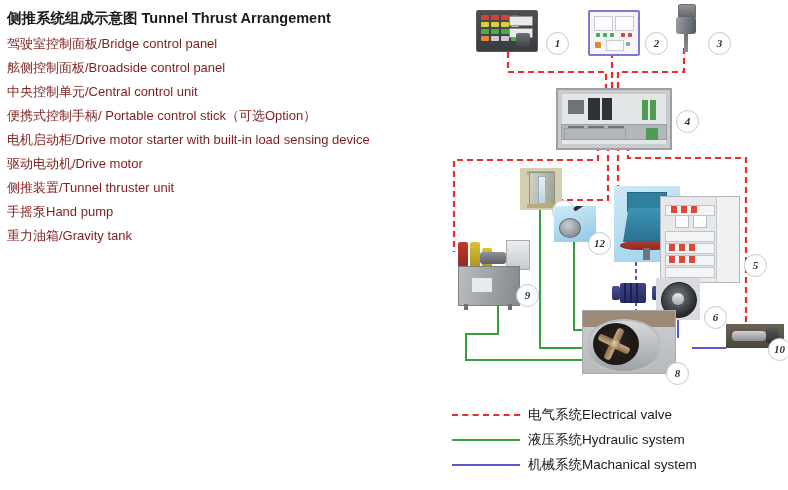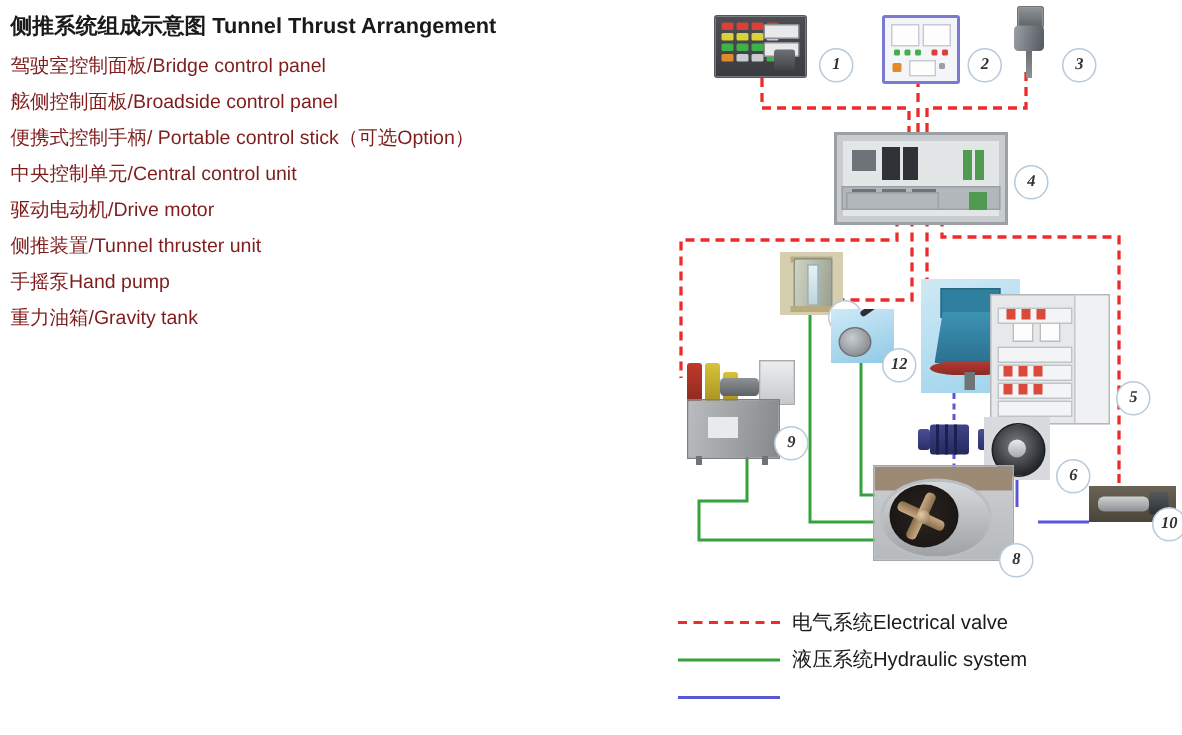--- a/index.html
+++ b/index.html
@@ -157,22 +157,23 @@
   .dev-hpump .lever{position:absolute;left:20px;top:2px;width:18px;height:4px;
     background:#2b2f33;transform:rotate(-35deg);transform-origin:0 50%;border-radius:2px;}
 </style>
 </head>
 <body>
 
 <div id="legend-list">
   <div id="diagram-title">侧推系统组成示意图 Tunnel Thrust Arrangement</div>
   <div class="comp-line">驾驶室控制面板/Bridge control panel</div>
   <div class="comp-line">舷侧控制面板/Broadside control panel</div>
+  <div class="comp-line">中央控制单元/Central control unit</div>
   <div class="comp-line">便携式控制手柄/ Portable control stick（可选Option）</div>
-  <div class="comp-line">中央控制单元/Central control unit</div>
+  <div class="comp-line">电机启动柜/Drive motor starter with built-in load sensing device</div>
   <div class="comp-line">驱动电动机/Drive motor</div>
   <div class="comp-line">侧推装置/Tunnel thruster unit</div>
   <div class="comp-line">手摇泵Hand pump</div>
   <div class="comp-line">重力油箱/Gravity tank</div>
 </div>
 
 <div id="diagram">
 
   <svg id="wires" viewBox="0 0 348 400">
     <g fill="none" stroke="#ee2b2b" stroke-width="2.2" stroke-dasharray="6,4" stroke-linecap="butt">
@@ -402,14 +403,15 @@
   <div class="leg-row">
     <div class="leg-swatch leg-electrical"></div>
     <div class="leg-label">电气系统Electrical valve</div>
   </div>
   <div class="leg-row">
     <div class="leg-swatch leg-hydraulic"></div>
     <div class="leg-label">液压系统Hydraulic system</div>
   </div>
   <div class="leg-row">
     <div class="leg-swatch leg-mechanical"></div>
+    <div class="leg-label">机械系统Machanical system</div>
   </div>
 </div>
 
 </body></html>

